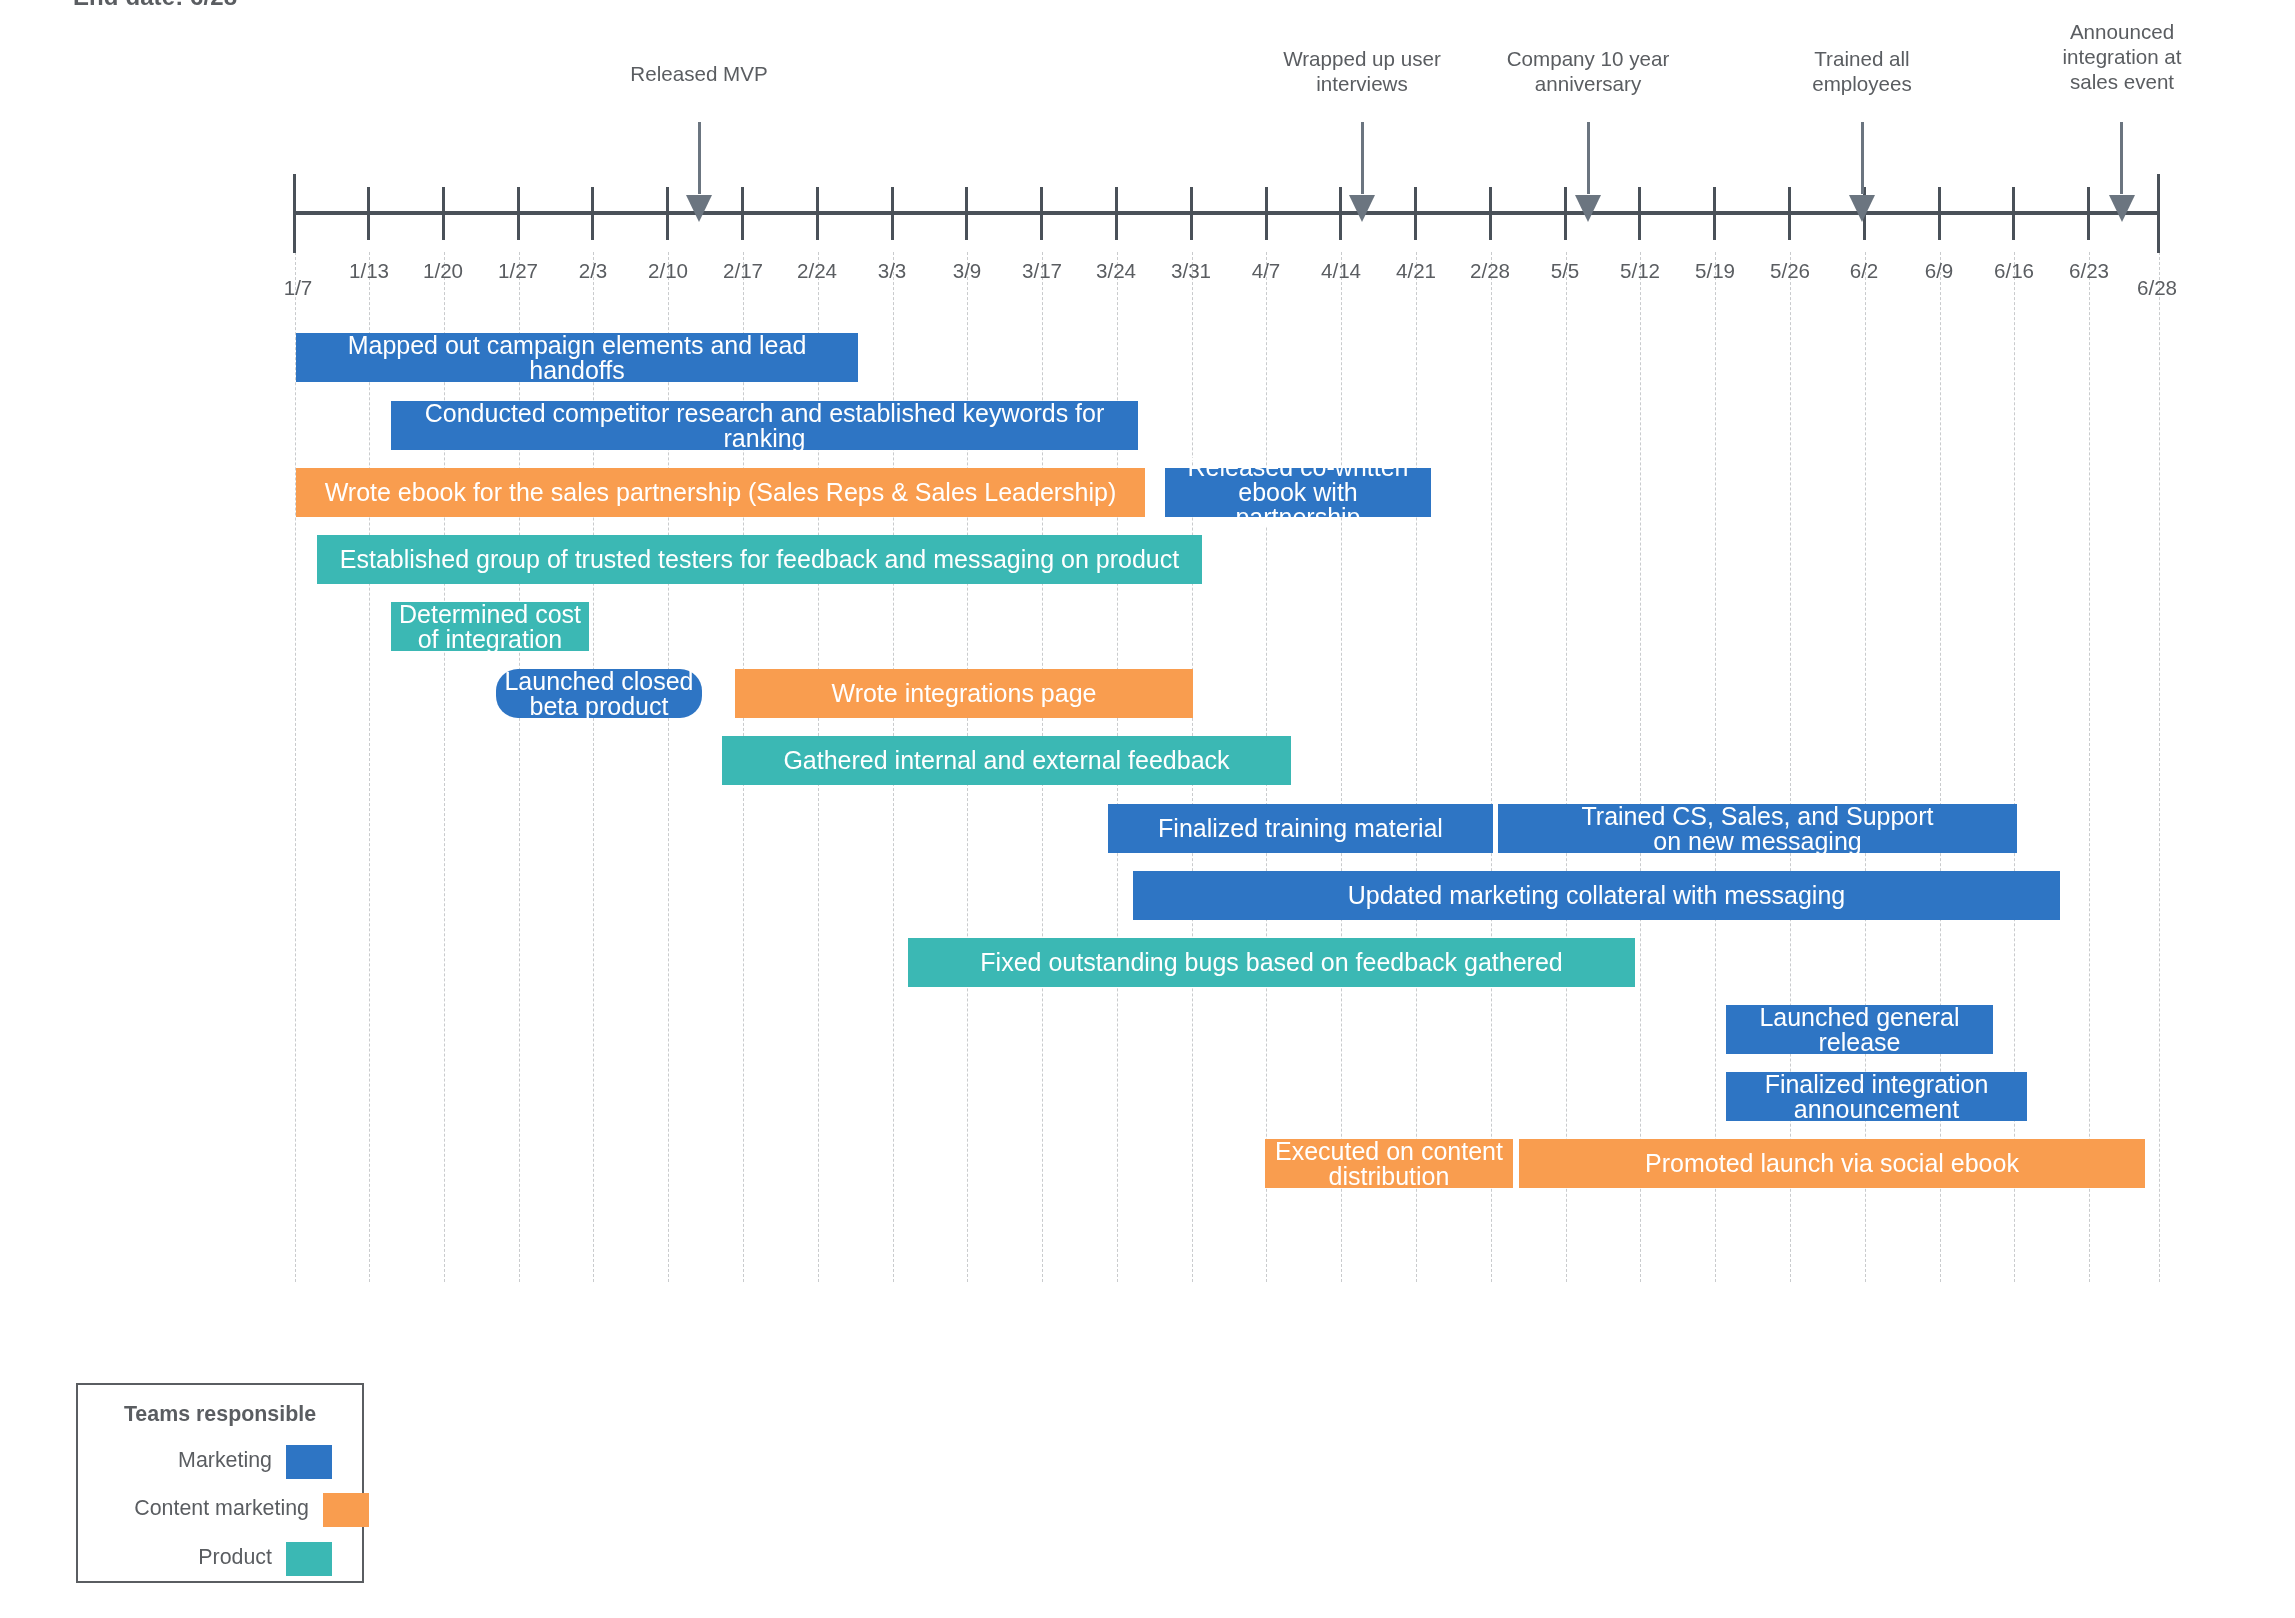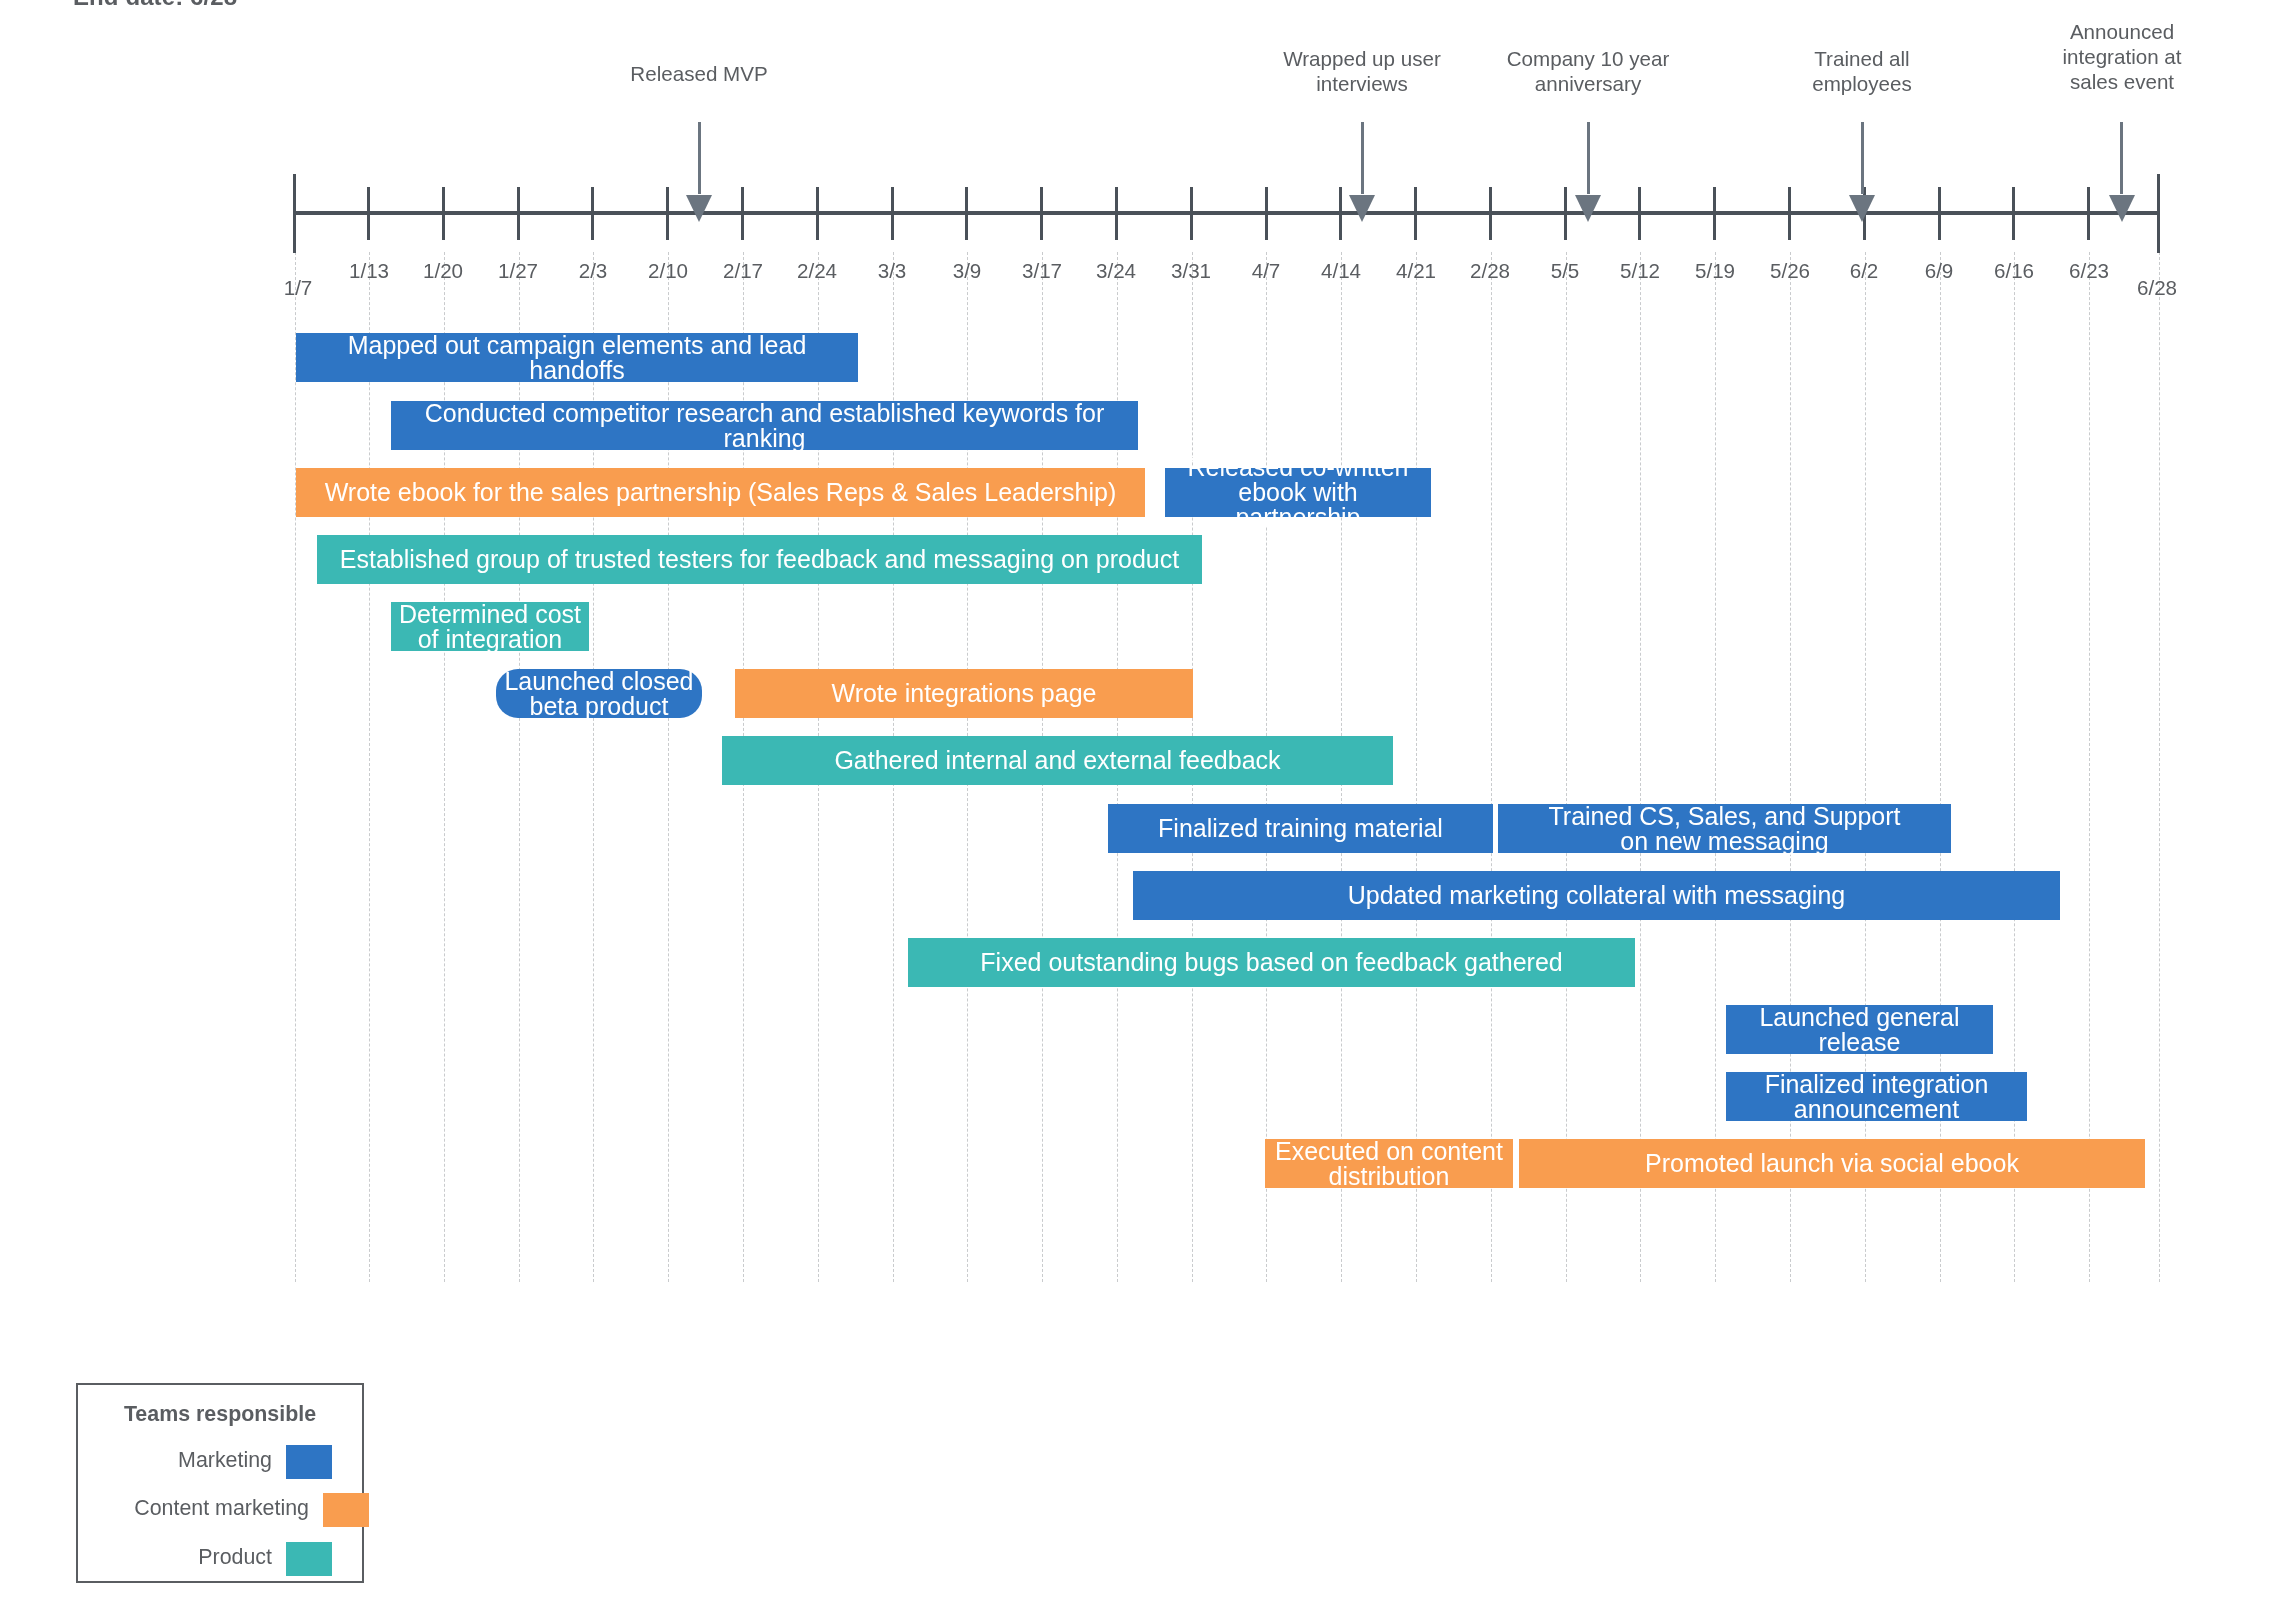--- a/index.html
+++ b/index.html
@@ -311,28 +311,28 @@
 of integration</span>
       </div>
       <div class="bar" title="Launched closed
 beta product" style="left: 496px; width: 206px; top: 669px; background: rgb(46, 117, 196); border-radius: 22px;">
         <span class="bar-label">Launched closed
 beta product</span>
       </div>
       <div class="bar" title="Wrote integrations page" style="left: 735px; width: 458px; top: 669px; background: rgb(249, 157, 79);">
         <span class="bar-label">Wrote integrations page</span>
       </div>
-      <div class="bar" title="Gathered internal and external feedback" style="left: 722px; width: 671px; top: 736px; background: rgb(59, 184, 180);">
+      <div class="bar" title="Gathered internal and external feedback" style="left: 722px; width: 569px; top: 736px; background: rgb(59, 184, 180);">
         <span class="bar-label">Gathered internal and external feedback</span>
       </div>
       <div class="bar" title="Finalized training material" style="left: 1108px; width: 385px; top: 804px; background: rgb(46, 117, 196);">
         <span class="bar-label">Finalized training material</span>
       </div>
       <div class="bar" title="Trained CS, Sales, and Support
-on new messaging" style="left: 1498px; width: 453px; top: 804px; background: rgb(46, 117, 196);">
+on new messaging" style="left: 1498px; width: 519px; top: 804px; background: rgb(46, 117, 196);">
         <span class="bar-label">Trained CS, Sales, and Support
 on new messaging</span>
       </div>
       <div class="bar" title="Updated marketing collateral with messaging" style="left: 1133px; width: 927px; top: 871px; background: rgb(46, 117, 196);">
         <span class="bar-label">Updated marketing collateral with messaging</span>
       </div>
       <div class="bar" title="Fixed outstanding bugs based on feedback gathered" style="left: 908px; width: 727px; top: 938px; background: rgb(59, 184, 180);">
         <span class="bar-label">Fixed outstanding bugs based on feedback gathered</span>
       </div>
       <div class="bar" title="Launched general

